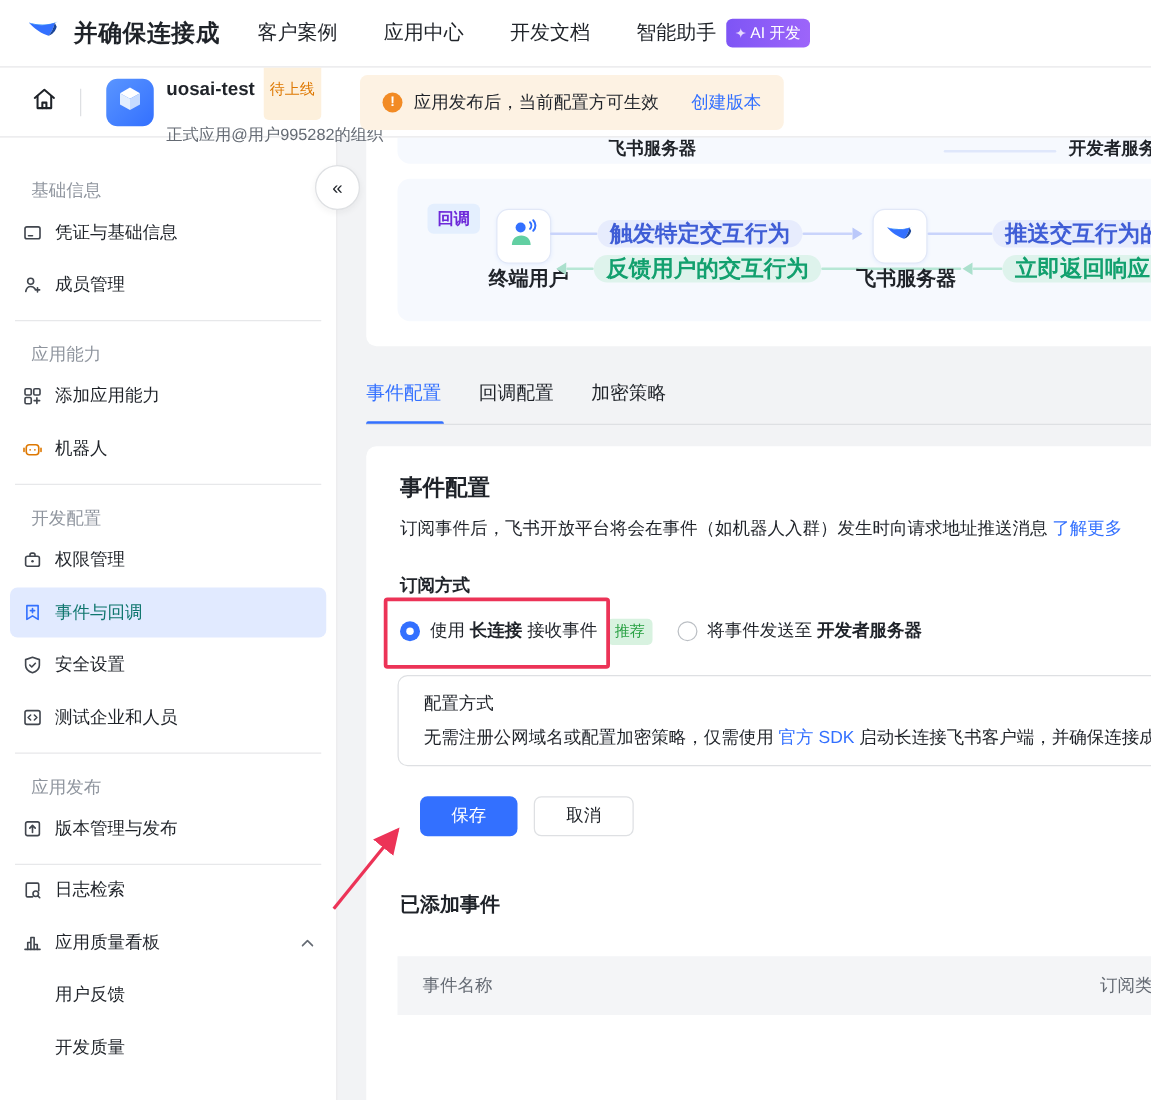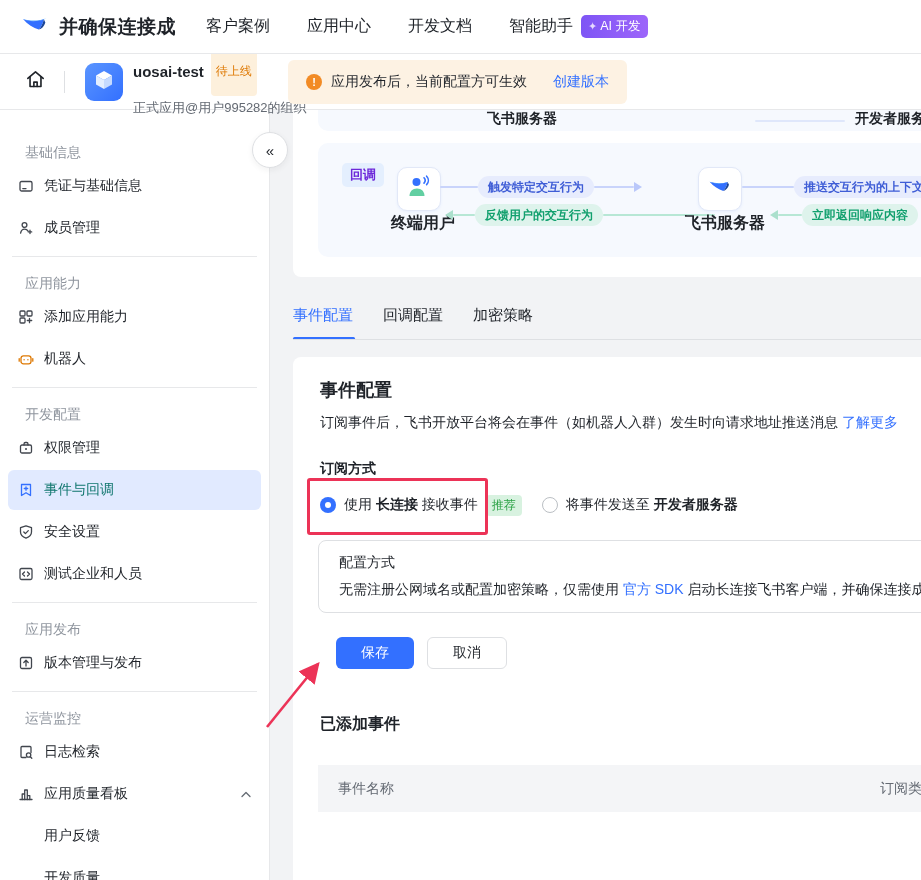--- a/index.html
+++ b/index.html
@@ -76,21 +76,21 @@
     border-radius: 10px; display: flex; align-items: center; justify-content: center;
     box-shadow: 0 1px 3px rgba(51,112,255,.08); }
   .node.user { left: 79px; top: 24px; }
   .node.feishu { left: 380px; top: 24px; }
   .node-label { position: absolute; top: 70px; font-size: 16px; font-weight: 600; white-space: nowrap; }
   .flow { position: absolute; height: 22px; display: flex; align-items: center; }
   .f1 { left: 122px; top: 33px; } .f2 { left: 127px; top: 61px; }
   .f3 { left: 424px; top: 33px; } .f4 { left: 452px; top: 61px; }
   .fl { height: 2px; border-radius: 1px; }
   .fl.b { background: #c9d4fb; } .fl.g { background: #b7e7d5; }
-  .fpill { height: 22px; line-height: 22px; padding: 0 10px; border-radius: 12px; font-size: 12px;
+  .fpill { height: 22px; line-height: 22px; padding: 0 10px; border-radius: 12px; font-size: 18px;
     font-weight: 600; white-space: nowrap; }
   .fpill.b { background: #e7ecfd; color: #3f5dd6; } .fpill.g { background: #def3ec; color: #12a06e; }
   .ftri-r { width: 0; height: 0; border-top: 5px solid transparent; border-bottom: 5px solid transparent;
     border-left: 8px solid #bac8fa; }
   .ftri-l { width: 0; height: 0; border-top: 5px solid transparent; border-bottom: 5px solid transparent;
     border-right: 8px solid #abe0cd; }
   
   .tabs { position: absolute; left: 23px; top: 193px; display: flex; gap: 30px; }
   .tab { font-size: 15px; line-height: 24px; cursor: pointer; }
   .tab.active { color: #3370ff; font-weight: 500; }
@@ -292,21 +292,20 @@
       <span class="ic">
         <svg viewBox="0 0 16 16" width="16" height="16" fill="none" stroke="currentColor" stroke-width="1.3" stroke-linecap="round" stroke-linejoin="round">
           <rect x="2.5" y="2.5" width="11" height="11" rx="1.5"></rect>
             <path d="M8 11V5.4M5.8 7.5L8 5.3l2.2 2.2"></path>
         </svg>
       </span>
       <span>版本管理与发布</span>
     </div>
     <div class="side-div"></div>
 
-    <div class="side-title">运营监控</div>
     <div class="side-item">
       <span class="ic">
         <svg viewBox="0 0 16 16" width="16" height="16" fill="none" stroke="currentColor" stroke-width="1.3" stroke-linecap="round" stroke-linejoin="round">
           <path d="M13 8.5V3.5c0-.6-.4-1-1-1H4c-.6 0-1 .4-1 1v9c0 .6.4 1 1 1h4"></path>
           <circle cx="10.6" cy="11" r="2.2"></circle>
             <path d="M12.3 12.7l1.5 1.5"></path>
         </svg>
       </span>
       <span>日志检索</span>
     </div>

